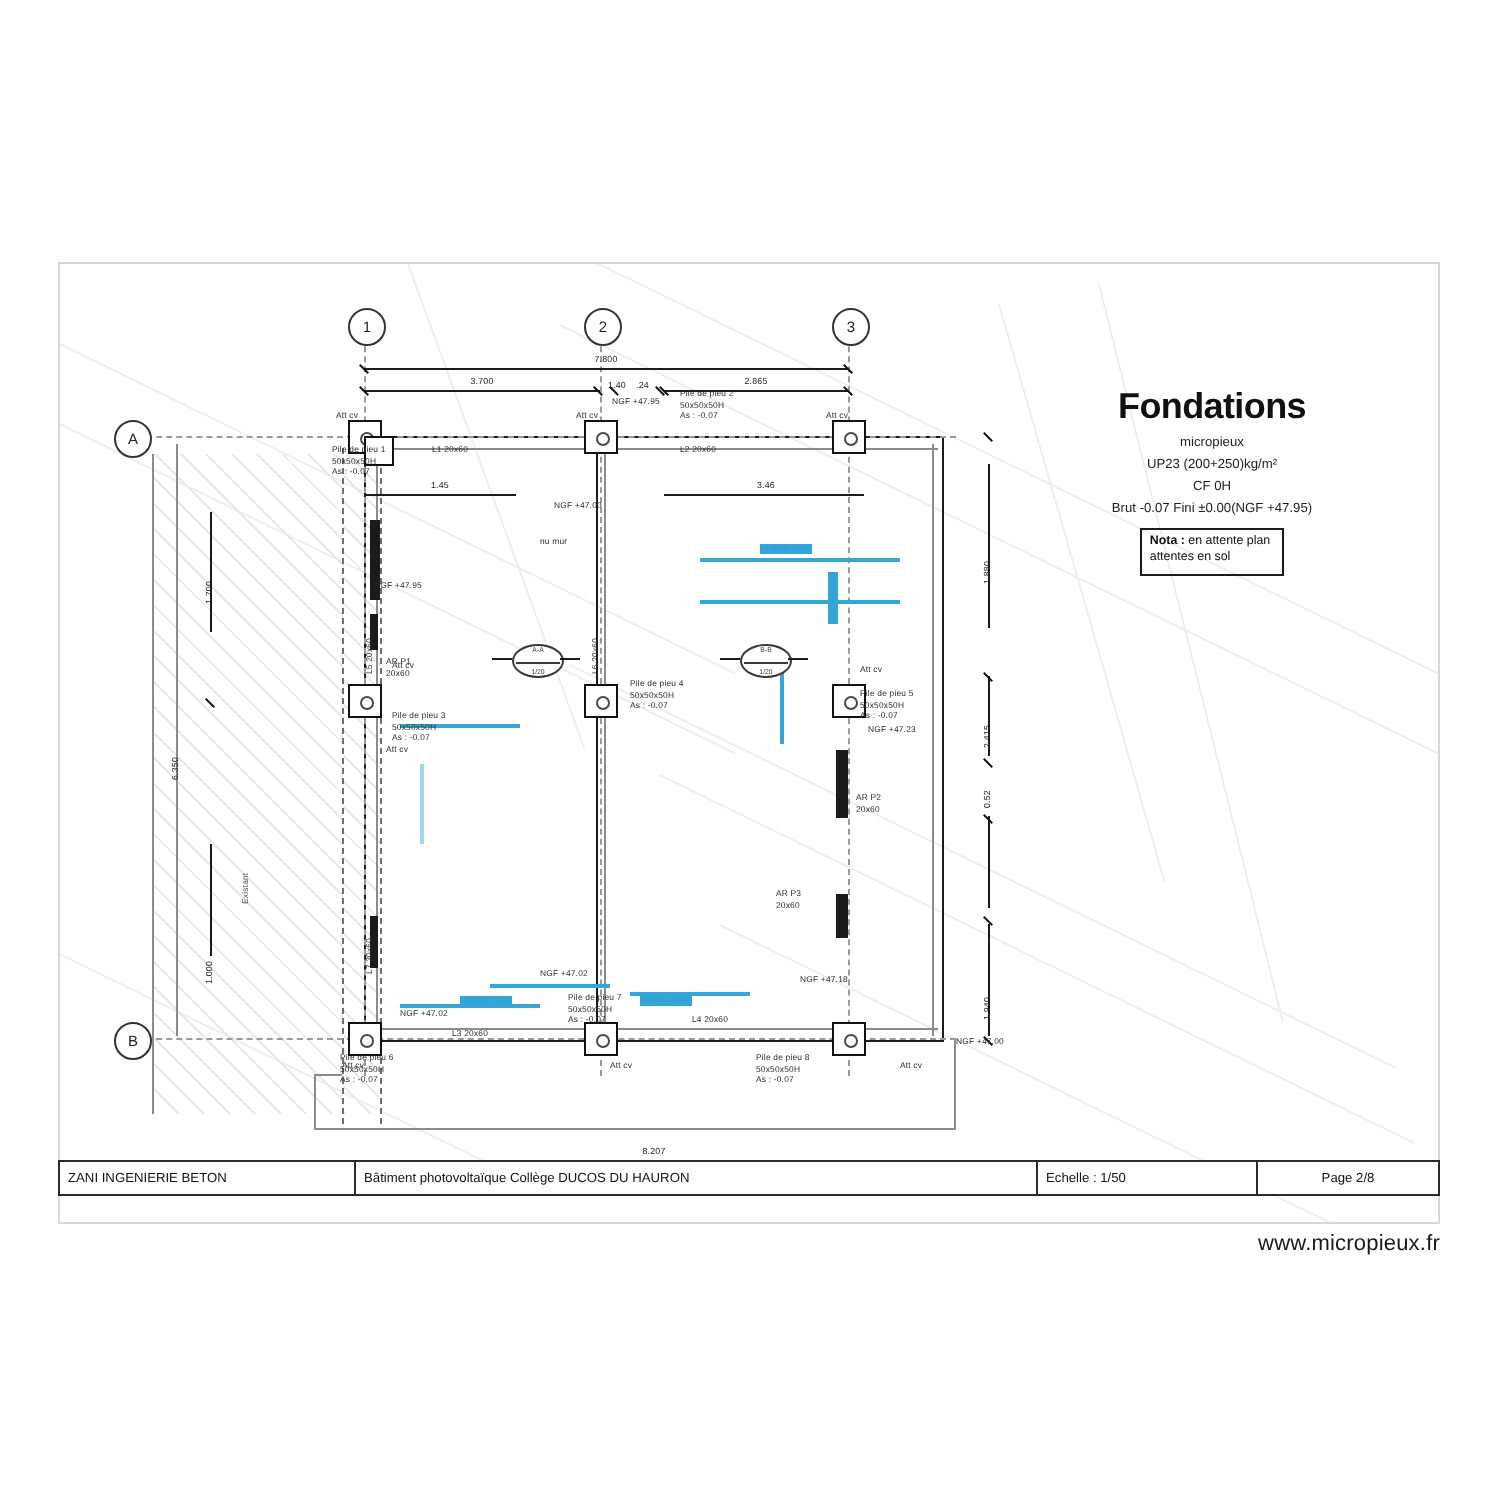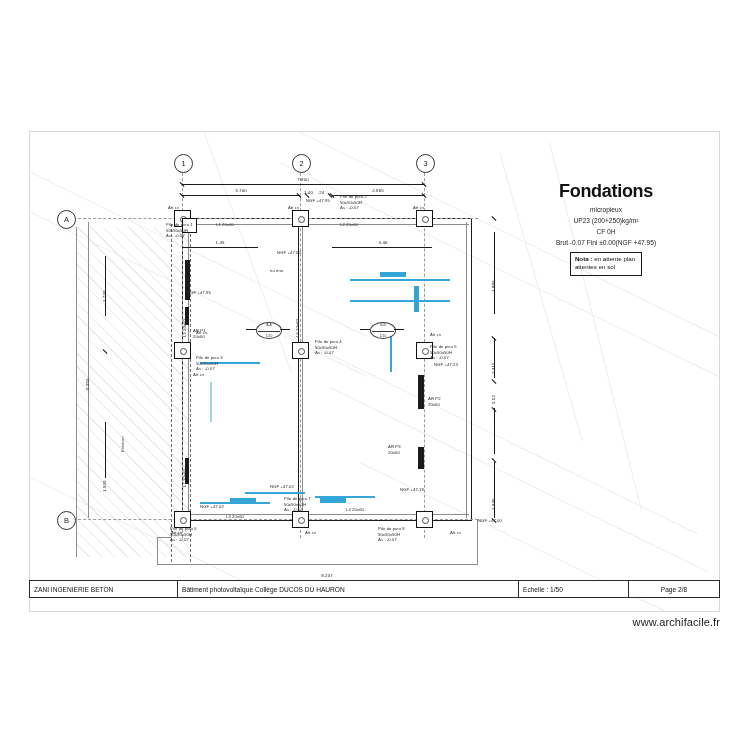--- a/index.html
+++ b/index.html
@@ -78,21 +78,21 @@
 
   
   .tick{position:absolute;width:6px;height:6px;}
   .tick:before{
     content:"";position:absolute;left:0;top:2.6px;width:6px;height:1px;background:#111;
     transform:rotate(45deg);
   }
 
   
   .title-blk{position:absolute;left:505px;top:180px;width:190px;text-align:center;}
-  .title-blk .h1{font-size:18px;font-weight:bold;letter-spacing:-.3px;color:#111;}
+  .title-blk .h1{font-size:18px;font-weight:bold;letter-spacing:-.3px;color:#111;margin-top:12px;}
   .title-blk .sub{font-size:6.6px;color:#1d1d1d;margin-top:4px;}
   .nota{
     display:inline-block;margin-top:6px;border:1px solid #1b1b1b;
     padding:2px 6px 3px 4px;text-align:left;font-size:6.2px;line-height:1.35;color:#111;
   }
   .nota b{font-weight:bold;}
 
   
   .cartouche{
     position:absolute;left:29px;top:580px;width:691px;height:18px;
@@ -386,15 +386,15 @@
 
   </div>
 
   <div class="cartouche">
     <div class="cell c1">ZANI INGENIERIE BETON</div>
     <div class="cell c2">Bâtiment photovoltaïque Collège DUCOS DU HAURON</div>
     <div class="cell c3">Echelle : 1/50</div>
     <div class="cell c4">Page 2/8</div>
   </div>
 
-  <div class="wm">www.archifacile.fr</div>
+  <div class="wm">www.micropieux.fr</div>
 
 </div>
 
 </body></html>

